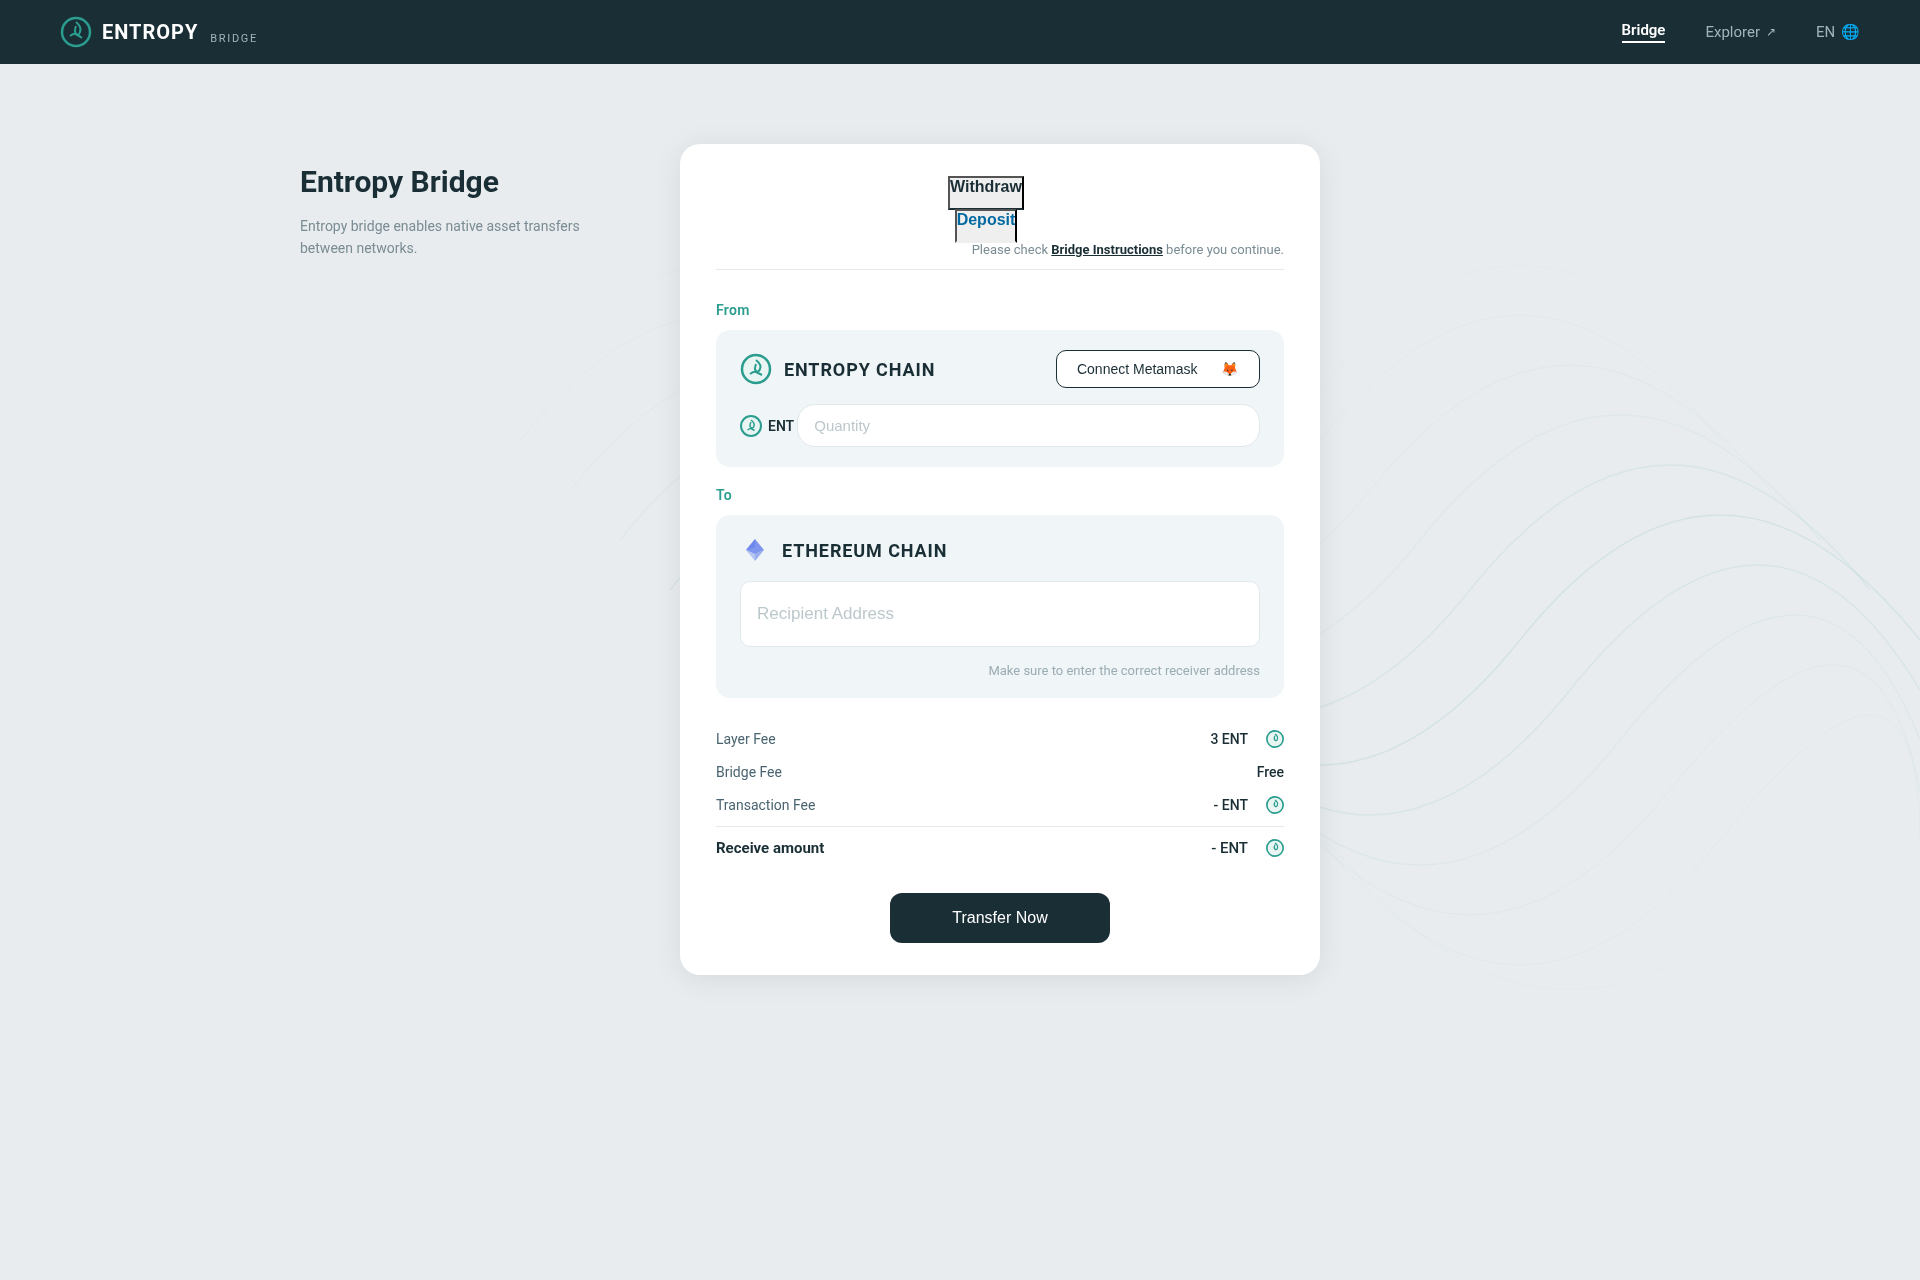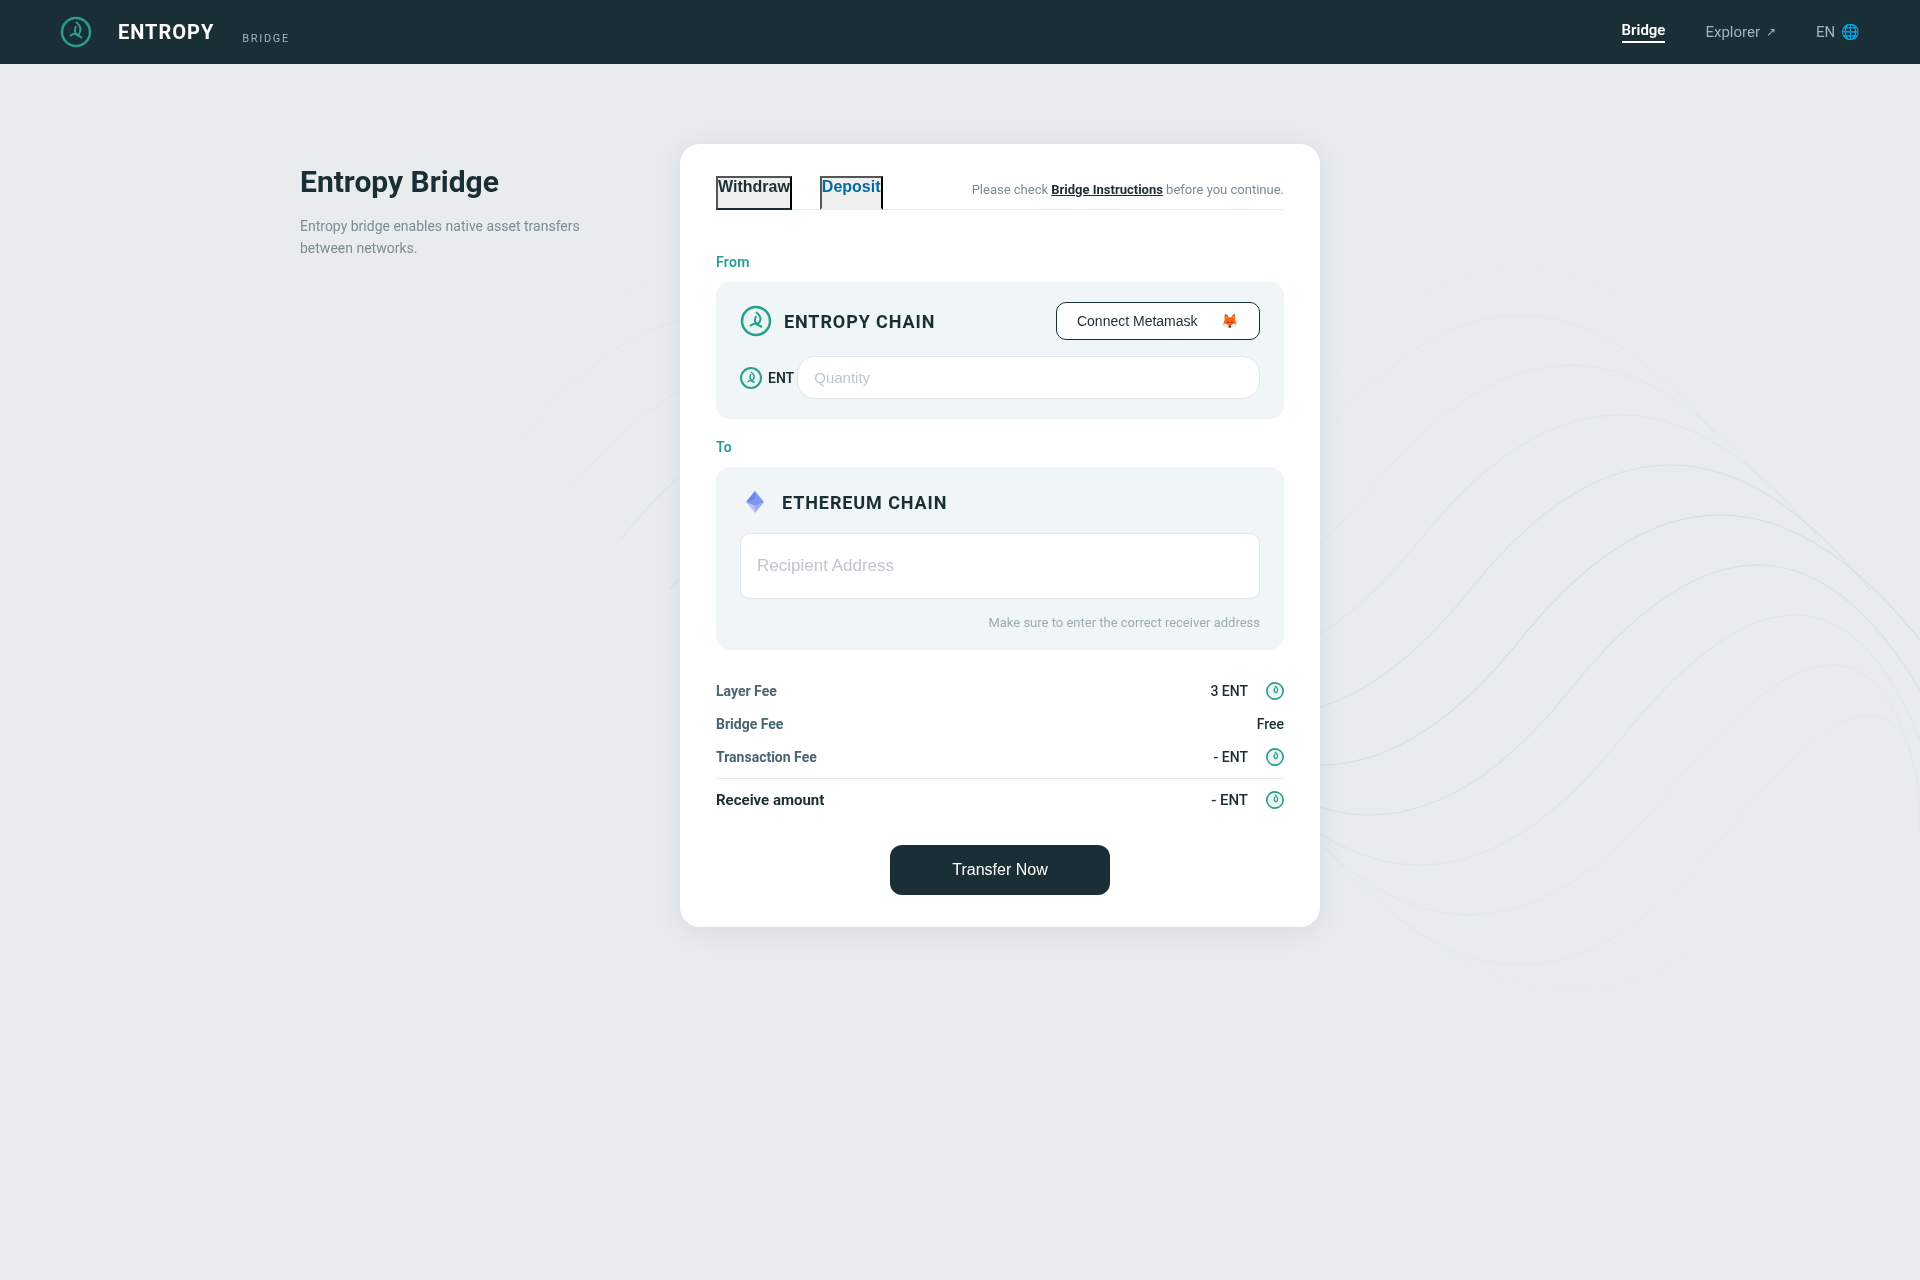--- a/index.html
+++ b/index.html
@@ -40,21 +40,21 @@
       height: 64px;
       display: flex;
       align-items: center;
       justify-content: space-between;
       padding: 0 60px;
     }
 
     .header-logo {
       display: flex;
       align-items: center;
-      gap: 26px;
+      gap: 10px;
       color: white;
     }
 
     .logo-icon {
       width: 32px;
       height: 32px;
     }
 
     .logo-text {
       font-size: 20px;
@@ -137,24 +137,25 @@
       border-radius: 20px;
       padding: 32px 36px;
       width: 640px;
       flex-shrink: 0;
       box-shadow: 0 4px 30px rgba(0,0,0,0.08);
     }
 
     
     .tabs {
       display: flex;
-      align-items: flex-end;
-      margin-bottom: 44px;
+      align-items: center;
+      margin-bottom: 32px;
       border-bottom: 1px solid #e5e9eb;
       padding-bottom: 0;
+      flex-direction: column;
     }
 
     .tab {
       font-size: 16px;
       font-weight: 700;
       color: #0369a1;
       padding-bottom: 12px;
       margin-right: 28px;
       cursor: pointer;
       border-bottom: 2px solid transparent;
@@ -331,21 +332,20 @@
     .fee-row {
       display: flex;
       justify-content: space-between;
       align-items: center;
       padding: 8px 0;
       font-size: 14px;
     }
 
     .fee-label {
       color: #4a6470;
-      font-weight: bold;
     }
 
     .fee-value {
       color: #1a2e35;
       font-weight: 500;
       display: flex;
       align-items: center;
       gap: 18px;
     }
 

